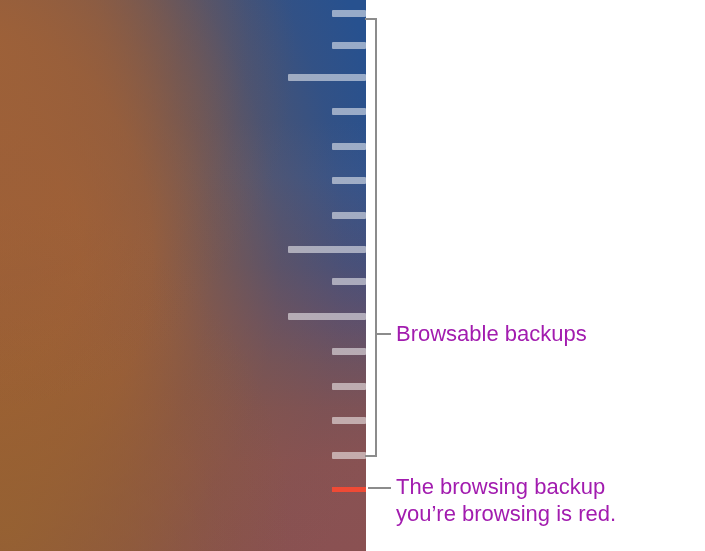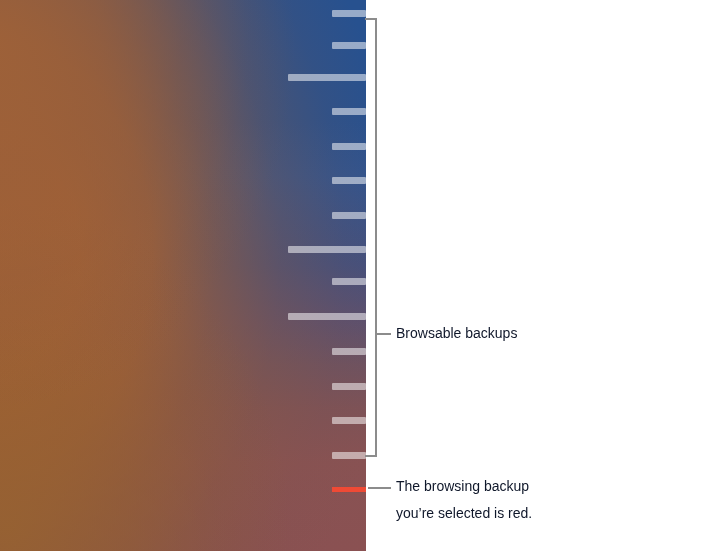--- a/index.html
+++ b/index.html
@@ -114,22 +114,22 @@
   #now-connector {
     position:absolute;
     left:368px; top:487px;
     width:23px; height:2px;
     background:#8c8c8c;
   }
 
   
   .callout {
     position:absolute;
-    color:#0f172a;
-    font-size:14px;
+    color:#a21caf;
+    font-size:22px;
     line-height:27px;
     white-space:nowrap;
   }
   #callout-browsable { left:396px; top:320px; }
   #callout-selected  { left:396px; top:473px; }
 </style>
 </head>
 <body>
 
 <div id="stage">
@@ -168,16 +168,16 @@
   <div id="bracket-stub"></div>
 
   <div class="callout" id="callout-browsable">
     <div>Browsable backups</div>
   </div>
 
   <div id="now-connector"></div>
 
   <div class="callout" id="callout-selected">
     <div>The browsing backup</div>
-    <div>you’re selected is red.</div>
+    <div>you’re browsing is red.</div>
   </div>
 
 </div>
 
 </body></html>

